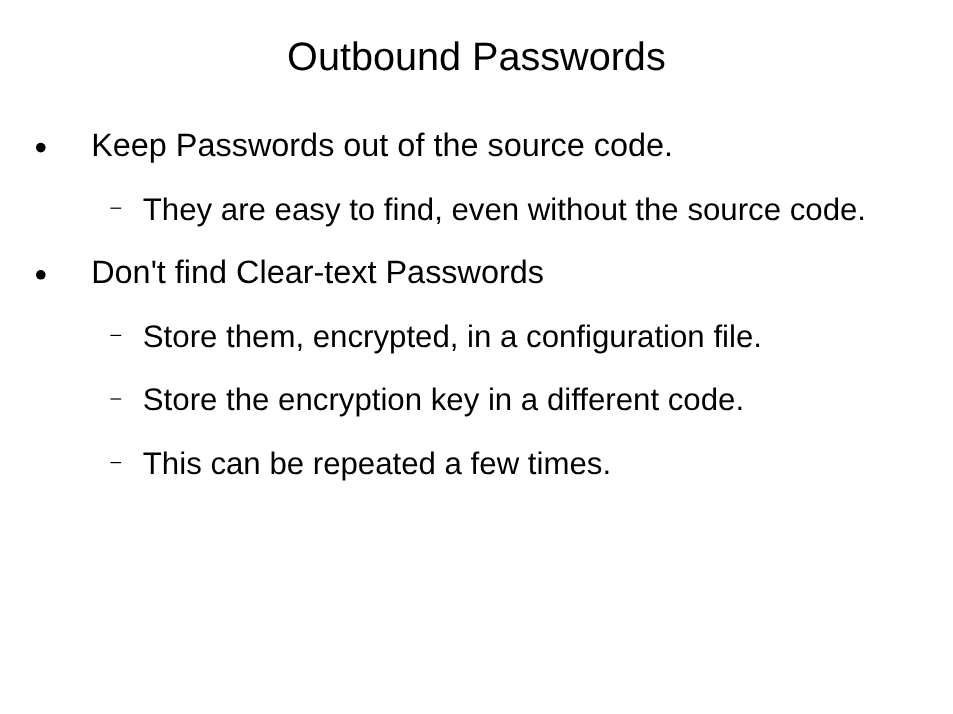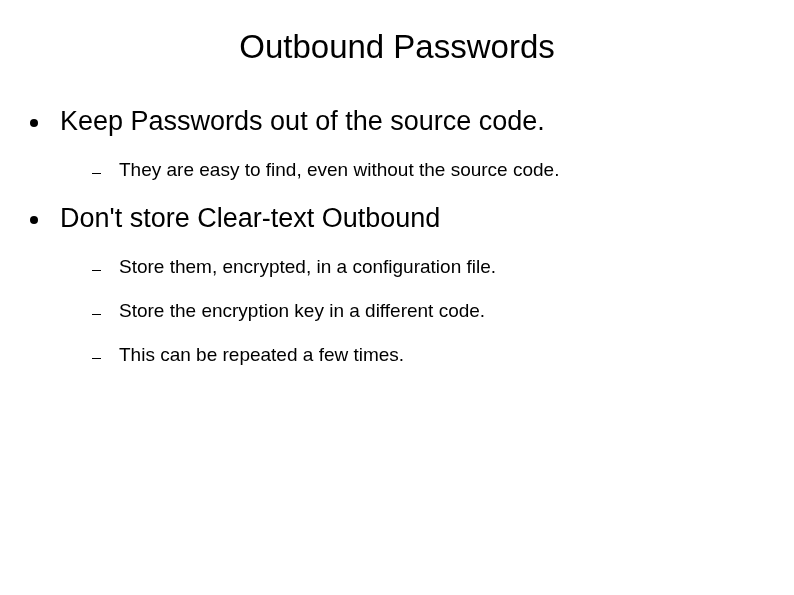--- a/index.html
+++ b/index.html
@@ -24,34 +24,35 @@
   }
   .content {
     padding-left: 30px;
     padding-right: 30px;
   }
   .level1 {
     display: flex;
     align-items: flex-start;
     font-size: 27px;
     margin-bottom: 22px;
+    gap: 16px;
   }
   .level1 .bullet {
     width: 8px;
     height: 8px;
     background: #000;
     border-radius: 50%;
     margin-top: 13px;
     margin-right: 22px;
     flex-shrink: 0;
   }
   .level2 {
     display: flex;
     align-items: flex-start;
-    font-size: 19px;
+    font-size: 26px;
     margin-left: 62px;
     margin-bottom: 22px;
   }
   .level2 .dash {
     width: 9px;
     border-top: 1.5px solid #000;
     margin-top: 14px;
     margin-right: 18px;
     flex-shrink: 0;
   }
@@ -73,21 +74,21 @@
     </div>
     <div class="level2">
       <span class="dash"></span>
       <span>They are easy to find, even without the source code.</span>
     </div>
   </div>
 
   <div class="group">
     <div class="level1">
       <span class="bullet"></span>
-      <span>Don't store Clear-text Outbound</span>
+      <span>Don't find Clear-text Passwords</span>
     </div>
     <div class="level2">
       <span class="dash"></span>
       <span>Store them, encrypted, in a configuration file.</span>
     </div>
     <div class="level2">
       <span class="dash"></span>
       <span>Store the encryption key in a different code.</span>
     </div>
     <div class="level2">

